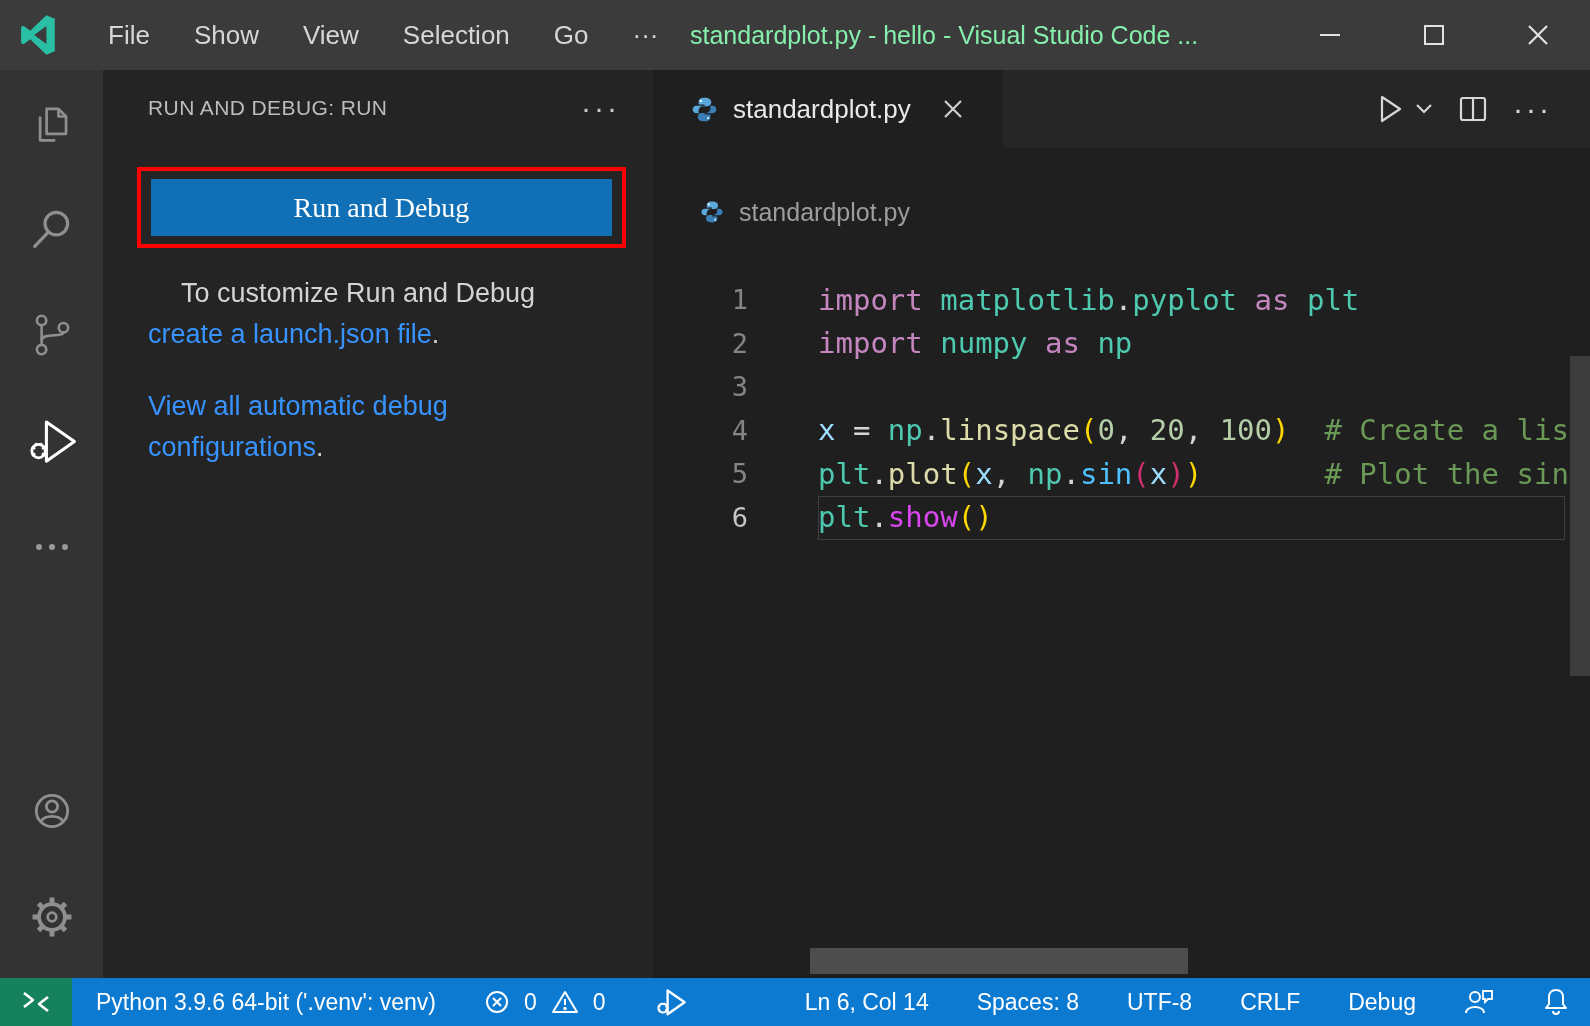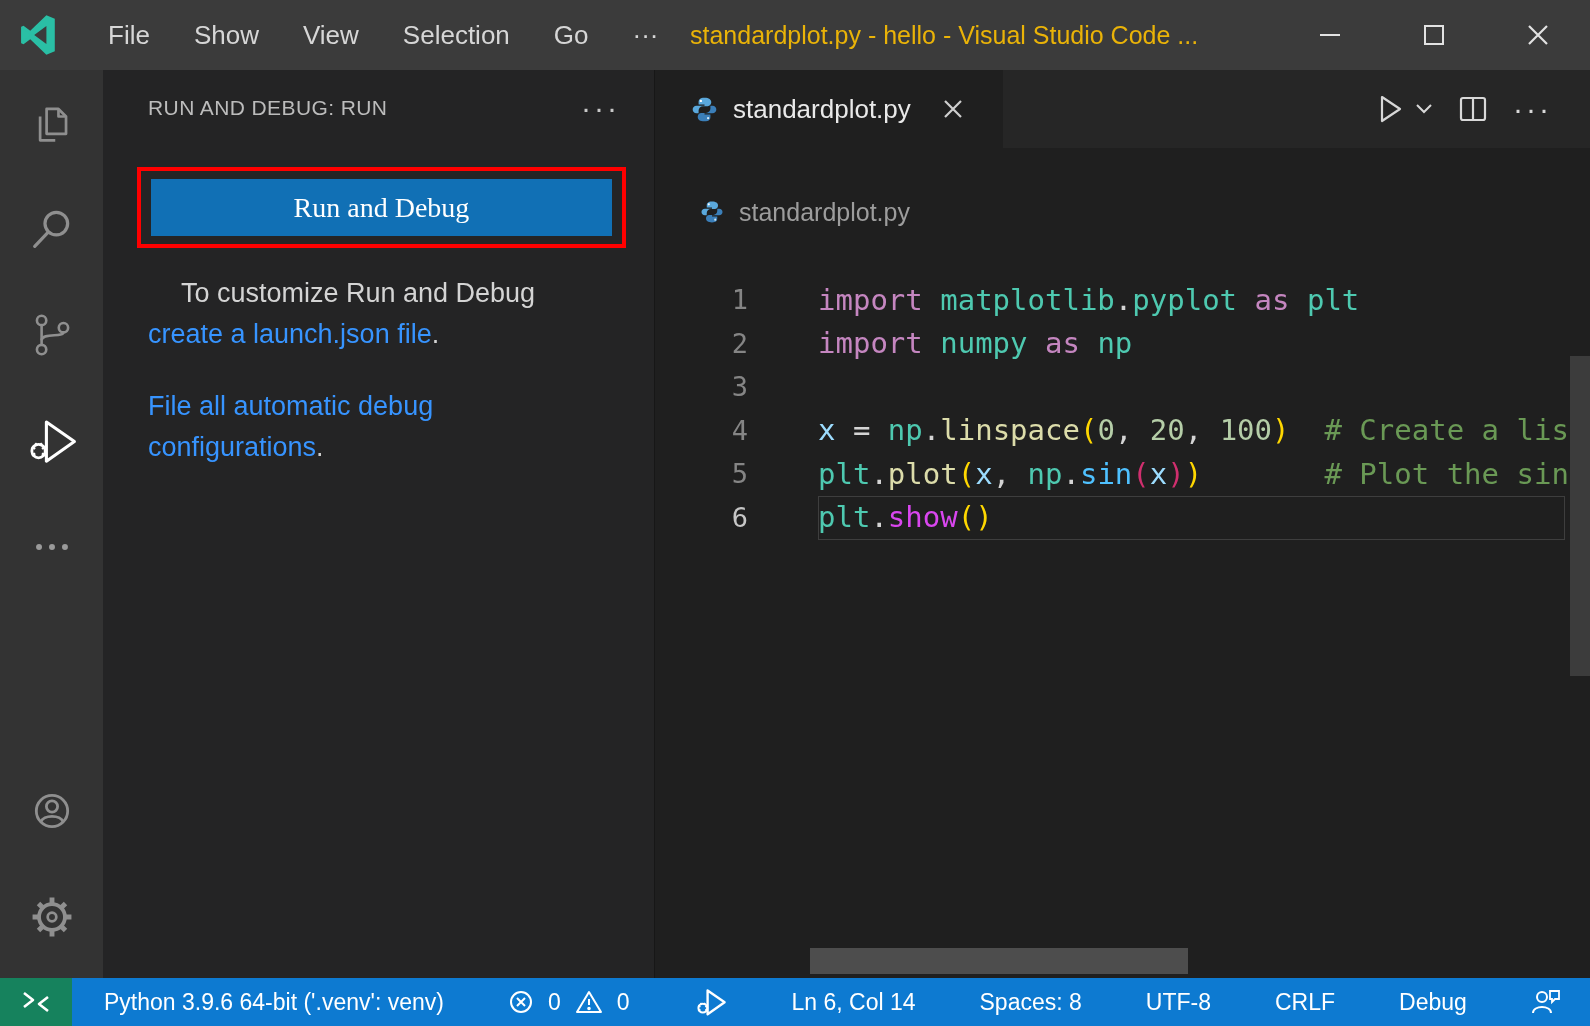--- a/index.html
+++ b/index.html
@@ -4,21 +4,21 @@
 <style>
   * { margin:0; padding:0; box-sizing:border-box; }
   html,body { width:1590px; height:1026px; overflow:hidden; }
   body { background:#1f1f1f; font-family:"Liberation Sans", sans-serif; color:#cccccc; position:relative; }
 
   
   .titlebar { height:70px; background:#3b3b3b; display:flex; align-items:center; position:relative; }
   .vscode-logo { width:40px; height:40px; margin:0 28px 0 18px; flex:none; }
   .menus { display:flex; align-items:center; gap:0; }
   .menu-item { font-size:26px; color:#d6d6d6; padding:16px 22px; height:70px; display:flex; align-items:center; cursor:default; }
-  .win-title { position:absolute; left:690px; top:0; height:70px; display:flex; align-items:center; font-size:25px; color:#eab308; white-space:nowrap; }
+  .win-title { position:absolute; left:690px; top:0; height:70px; display:flex; align-items:center; font-size:25px; color:#86efac; white-space:nowrap; }
   .win-controls { position:absolute; right:0; top:0; height:70px; display:flex; }
   .win-btn { width:104px; height:70px; display:flex; align-items:center; justify-content:center; }
 
   
   .main { position:absolute; top:70px; left:0; right:0; bottom:48px; display:flex; }
 
   
   .activitybar { width:103px; background:#333333; display:flex; flex-direction:column; align-items:center; flex:none; }
   .act-btn { width:103px; height:106px; display:flex; align-items:center; justify-content:center; }
   .act-bottom { margin-top:auto; }
@@ -51,21 +51,21 @@
   .ln { width:93px; flex:none; text-align:right; font-size:27px; color:#858585; }
   .ln.active { color:#c6c6c6; }
   .code-text { padding-left:70px; font-size:29px; }
   .current-line { position:absolute; left:163px; top:219.5px; width:747px; height:44px; border:1px solid #3e3e3e; pointer-events:none; }
   .vscroll { position:absolute; right:0; top:80px; width:20px; height:320px; background:#3c3c3c; }
   .hscroll { position:absolute; left:155px; bottom:4px; width:378px; height:26px; background:#4d4d4d; }
 
   
   .statusbar { position:absolute; left:0; right:0; bottom:0; height:48px; background:#0d7ad1; display:flex; align-items:center; color:#ffffff; font-size:23px; }
   .remote { width:72px; height:48px; background:#16825d; display:flex; align-items:center; justify-content:center; flex:none; }
-  .sb-item { display:flex; align-items:center; gap:8px; padding:0 32px; height:48px; white-space:nowrap; }
+  .sb-item { display:flex; align-items:center; gap:8px; padding:0 24px; height:48px; white-space:nowrap; }
   .sb-left { display:flex; align-items:center; }
   .sb-right { margin-left:auto; display:flex; align-items:center; padding-right:14px; }
   .problems { gap:14px; }
   svg { display:block; }
 </style>
 </head>
 <body>
 
 <div class="titlebar">
   <svg class="vscode-logo" viewBox="0 0 100 100">
@@ -163,21 +163,21 @@
       <span class="sb-more">···</span>
     </div>
     <div class="annotation-box">
       <button class="run-btn">Run and Debug</button>
     </div>
     <div class="hint">
       <span style="display:block;text-align:center;">To customize Run and Debug</span>
       <span class="link">create a launch.json file</span><span>.</span>
     </div>
     <div class="hint2">
-      <span class="link">File all automatic debug configurations</span><span>.</span>
+      <span class="link">View all automatic debug configurations</span><span>.</span>
     </div>
   </div>
 
   <div class="editor">
     <div class="tabrow">
       <div class="tab">
         <svg width="27" height="27" viewBox="0 0 32 32">
           <path fill="#5aa8dc" d="M16 2c-5.5 0-7 2.3-7 5.2V10h7v1.6H6.6C3.6 11.6 2 13.7 2 16c0 2.3 1.6 4.4 4.6 4.4H9v-3.2C9 14.4 11.3 12 14.2 12h5.6c2.3 0 4.2-1.9 4.2-4.2v-.6C24 4.2 21.5 2 16 2z"></path>
           <circle cx="11.7" cy="5.8" r="1.4" fill="#ffffff"></circle>
           <path fill="#3b7fb9" d="M16 30c5.5 0 7-2.3 7-5.2V22h-7v-1.6h9.4c3 0 4.6-2.1 4.6-4.4 0-2.3-1.6-4.4-4.6-4.4H23v3.2c0 2.8-2.3 5.2-5.2 5.2h-5.6C9.9 20 8 21.9 8 24.2v.6C8 27.8 10.5 30 16 30z"></path>

